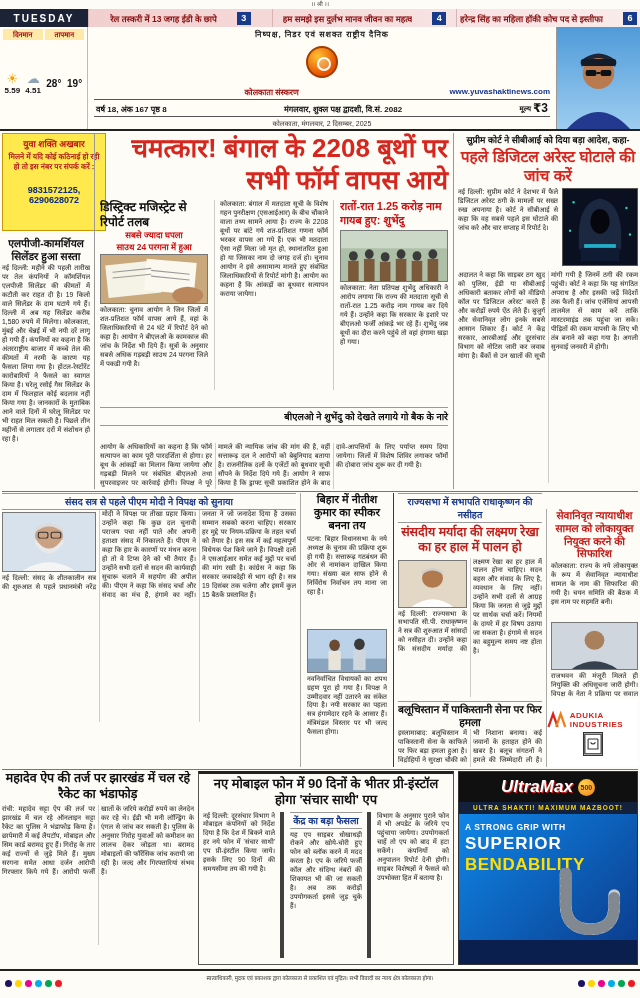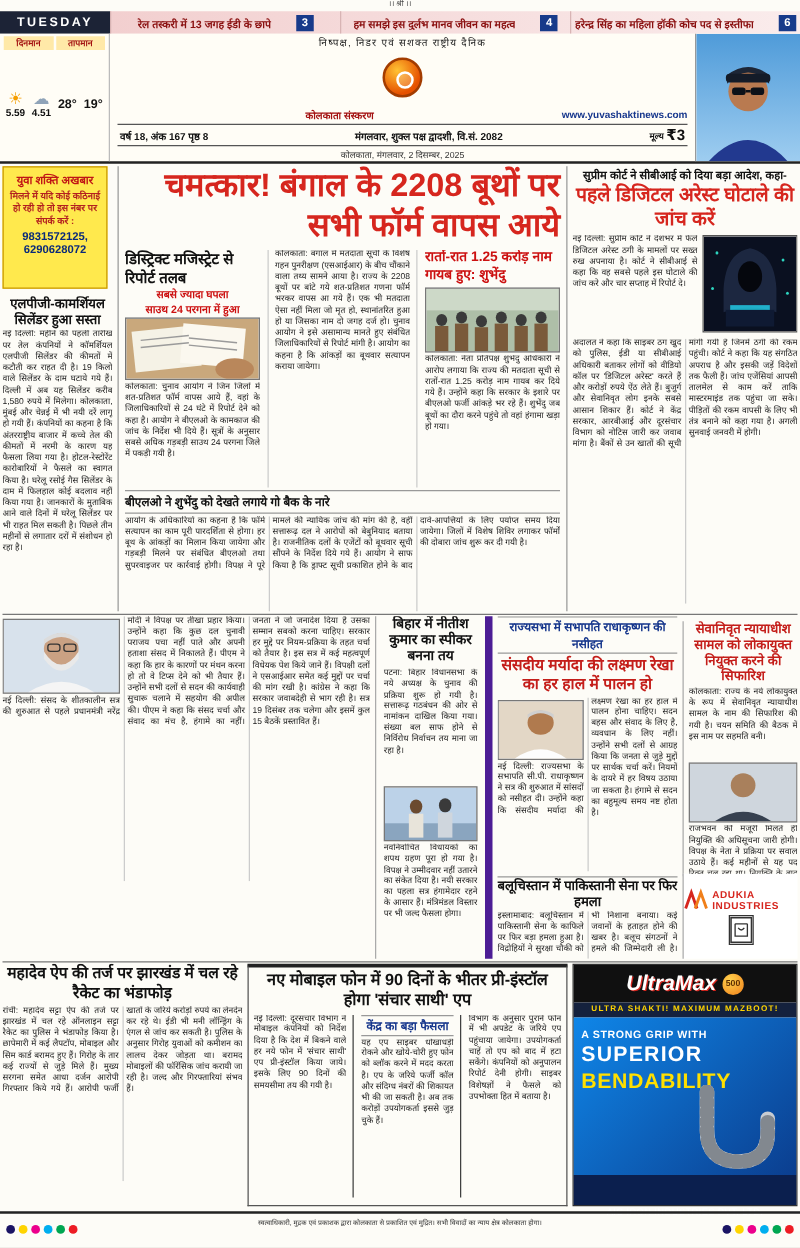--- a/index.html
+++ b/index.html
@@ -23,21 +23,21 @@
   .weather{width:88px;border-right:1px solid #bbb;display:flex;flex-direction:column;padding:2px;}
   .w-heads{display:flex;}
   .w-head{flex:1;text-align:center;font-size:7px;font-weight:bold;color:#a31010;background:#ffe9a8;margin:0 1px;padding:1px 0;}
   .w-body{flex:1;display:flex;align-items:center;}
   .w-cell{flex:1;text-align:center;}
   .w-icon{font-size:13px;line-height:14px;color:#f59e00;}
   .w-icon.cloud{color:#8fa3b8;}
   .w-val{font-size:8px;font-weight:bold;}
   .w-temp{font-size:10px;font-weight:bold;}
   .masthead{flex:1;display:flex;flex-direction:column;padding:1px 6px 0 6px;}
-  .tagline{text-align:center;font-size:8px;font-weight:normal;color:#222;letter-spacing:1px;}
+  .tagline{text-align:center;font-size:8px;font-weight:bold;color:#222;letter-spacing:1px;}
   .title-row{display:flex;align-items:center;justify-content:center;gap:9px;height:46px;}
   .logo{width:32px;height:32px;border-radius:50%;background:radial-gradient(circle at 35% 30%,#ffc233,#e65100 70%);
         border:2px solid #a33c00;position:relative;flex:0 0 auto;}
   .logo:after{content:"";position:absolute;left:9px;top:9px;width:10px;height:10px;border-radius:50%;background:#fff3;border:2px solid #fff;}
   .title{font-size:40px;font-weight:800;color:#e4127f;line-height:1;text-shadow:1.5px 1.5px 0 #b9b9b9;}
   .edition-row{display:flex;align-items:center;font-size:8px;font-weight:bold;margin-top:1px;}
   .edition-row .sp{flex:1;}
   .edition{color:#a31010;}
   .website{color:#16368c;}
   .info-row{display:flex;align-items:center;justify-content:space-between;border-top:1px solid #555;border-bottom:1px solid #555;
@@ -52,78 +52,78 @@
   
   .rule{position:absolute;left:2px;right:2px;border-top:1px solid #777;}
   .dateline-body{font-size:6.8px;line-height:1.32;text-align:justify;color:#1a1a1a;overflow:hidden;}
   .cols2{column-count:2;column-gap:6px;column-rule:1px solid #ccc;}
   .cols3{column-count:3;column-gap:6px;column-rule:1px solid #ccc;}
   .img-frame{width:100%;border:1px solid #777;margin:2px 0;break-inside:avoid;overflow:hidden;background:#ddd;}
   .img-frame svg{display:block;width:100%;height:100%;}
   .kicker{font-size:9.5px;font-weight:800;text-align:center;color:#16368c;border-top:1px solid #999;border-bottom:1px solid #999;padding:1px 0;}
 
   
-  .contact{position:absolute;left:2px;top:133px;width:84px;height:98px;background:#ffe94d;border:1px solid #c99700;
+  .contact{position:absolute;left:2px;top:133px;width:104px;height:98px;background:#ffe94d;border:1px solid #c99700;
            padding:3px 2px;text-align:center;}
   .contact-heading{font-size:9px;font-weight:800;color:#c01515;}
   .contact-text{font-size:7.5px;font-weight:bold;color:#b32020;line-height:1.3;margin-top:2px;}
-  .contact-phones{font-size:9px;font-weight:800;color:#0a2a7a;margin-top:3px;}
+  .contact-phones{font-size:9px;font-weight:800;color:#0a2a7a;margin-top:13px;}
   .lpg{position:absolute;left:2px;top:237px;width:88px;height:252px;overflow:hidden;}
   .lpg-h{font-size:10.5px;font-weight:800;text-align:center;line-height:1.2;margin-bottom:2px;}
   .lead{position:absolute;left:94px;top:133px;width:360px;height:356px;border-left:1px solid #999;border-right:1px solid #999;
         padding:0 5px;overflow:hidden;}
   .lead-h{font-size:26px;font-weight:800;color:#d6261e;text-align:right;line-height:1.22;}
   .lead-cols{display:flex;gap:6px;margin-top:4px;height:190px;}
   .lead-col{flex:1;overflow:hidden;}
   .lead-col.mid{border-left:1px solid #ccc;border-right:1px solid #ccc;padding:0 5px;}
   .dm-h{font-size:12px;font-weight:800;text-align:left;line-height:1.2;}
   .dm-sub{font-size:8.5px;font-weight:800;color:#cc1111;text-align:center;line-height:1.25;margin-top:1px;}
   .shu-h{font-size:11px;font-weight:800;color:#cc1111;text-align:left;line-height:1.25;}
-  .caption-bar{font-size:9.5px;font-weight:800;text-align:left;border-top:1px solid #999;border-bottom:1px solid #999;
-               padding:2px 0;margin:2px 0;}
+  .caption-bar{font-size:9.5px;font-weight:800;text-align:right;border-top:1px solid #999;border-bottom:1px solid #999;
+               padding:2px 0;margin:17px 0;}
   .lead-bottom{height:80px;overflow:hidden;}
   .digital{position:absolute;left:458px;top:133px;width:180px;height:356px;overflow:hidden;}
   .digital-kicker{font-size:9px;font-weight:800;text-align:center;}
   .digital-h{font-size:15.5px;font-weight:800;color:#d6261e;text-align:center;line-height:1.22;margin:2px 0;}
   .digital-intro{display:flex;gap:4px;height:80px;margin-bottom:3px;}
   .digital-intro .dateline-body{flex:1;}
   .digital-img{width:76px;height:78px;border:1px solid #555;flex:0 0 auto;overflow:hidden;}
   .digital-img svg{display:block;width:100%;height:100%;}
   .digital-cols{height:212px;overflow:hidden;}
 
   
   .modi{position:absolute;left:2px;top:493px;width:294px;height:274px;overflow:hidden;}
   .modi-h{font-size:16px;font-weight:800;text-align:center;line-height:1.25;margin:2px 0;}
   .modi-body{height:212px;overflow:hidden;}
-  .bihar{position:absolute;left:300px;top:493px;width:94px;height:274px;border-left:1px solid #aaa;border-right:6px solid #4c1d95;
+  .bihar{position:absolute;left:300px;top:493px;width:94px;height:274px;border-left:1px solid #aaa;border-right:1px solid #4c1d95;
          padding:0 6px;overflow:hidden;}
   .bihar-h{font-size:11px;font-weight:800;text-align:center;line-height:1.2;margin-bottom:2px;}
   .radha{position:absolute;left:398px;top:493px;width:144px;height:204px;overflow:hidden;}
   .radha-h{font-size:12.5px;font-weight:800;color:#c41e1a;text-align:center;line-height:1.22;margin:2px 0;}
   .radha-body{height:148px;overflow:hidden;}
   .baloch{position:absolute;left:398px;top:701px;width:144px;height:66px;overflow:hidden;border-top:1px solid #999;padding-top:1px;}
   .baloch-h{font-size:10.5px;font-weight:800;text-align:center;line-height:1.2;}
   .baloch-body{height:38px;overflow:hidden;margin-top:1px;}
-  .lokayukta{position:absolute;left:546px;top:497px;width:92px;height:204px;border-left:1px solid #aaa;padding-left:4px;overflow:hidden;}
+  .lokayukta{position:absolute;left:546px;top:509px;width:92px;height:204px;border-left:1px solid #aaa;padding-left:4px;overflow:hidden;}
   .loka-h{font-size:10.5px;font-weight:800;color:#c41e1a;text-align:center;line-height:1.22;margin-bottom:2px;}
   .adukia{position:absolute;left:546px;top:699px;width:92px;height:68px;border-left:1px solid #aaa;background:#fff;
           display:flex;flex-direction:column;align-items:center;justify-content:center;gap:2px;}
   .adukia-row{display:flex;align-items:center;gap:3px;}
   .adukia-name{font-size:8px;font-weight:800;color:#d6261e;letter-spacing:0.5px;}
   .isi{width:20px;height:24px;border:1.5px solid #333;display:block;}
 
   
   .mahadev{position:absolute;left:2px;top:771px;width:192px;height:194px;overflow:hidden;}
   .mahadev-h{font-size:12.5px;font-weight:800;text-align:center;line-height:1.25;margin-bottom:3px;}
   .mahadev-body{height:140px;overflow:hidden;}
   .sanchar{position:absolute;left:198px;top:771px;width:256px;height:194px;border:1px solid #555;border-top:3px solid #222;
            padding:2px 4px;overflow:hidden;}
   .sanchar-h{font-size:13px;font-weight:800;text-align:center;line-height:1.25;}
   .san-cols{display:flex;gap:5px;height:146px;margin-top:3px;}
-  .san-col{flex:1;overflow:hidden;border-left:1px solid #404040;padding-left:6px;}
+  .san-col{flex:1;overflow:hidden;border-left:4px solid #404040;padding-left:6px;}
   .san-col:first-child{border-left:none;padding-left:0;}
   .san-sub{font-size:9.5px;font-weight:800;text-align:center;color:#16368c;border-top:1px solid #999;border-bottom:1px solid #999;
            margin-bottom:2px;padding:1px 0;}
 
   
   .ad{position:absolute;left:458px;top:771px;width:180px;height:194px;border:1px solid #333;display:flex;flex-direction:column;}
   .ad-black{height:30px;background:#101010;display:flex;align-items:center;justify-content:center;gap:5px;}
   .ad-brand{font-size:17px;font-weight:800;font-style:italic;color:#fff;text-shadow:1px 1px 0 #d6261e;}
   .ad-badge{width:17px;height:17px;border-radius:50%;background:radial-gradient(circle at 35% 30%,#ffd24d,#f07f1a);
             color:#5a2b00;font-size:7px;font-weight:800;display:flex;align-items:center;justify-content:center;}
@@ -326,20 +326,21 @@
             </g>
         </svg>
       </div>
     </div>
     <div class="digital-cols cols2 dateline-body">अदालत ने कहा कि साइबर ठग खुद को पुलिस, ईडी या सीबीआई अधिकारी बताकर लोगों को वीडियो कॉल पर 'डिजिटल अरेस्ट' करते हैं और करोड़ों रुपये ऐंठ लेते हैं। बुजुर्ग और सेवानिवृत लोग इनके सबसे आसान शिकार हैं। कोर्ट ने केंद्र सरकार, आरबीआई और दूरसंचार विभाग को नोटिस जारी कर जवाब मांगा है। बैंकों से उन खातों की सूची मांगी गयी है जिनमें ठगी की रकम पहुंची। कोर्ट ने कहा कि यह संगठित अपराध है और इसकी जड़ें विदेशों तक फैली हैं। जांच एजेंसियां आपसी तालमेल से काम करें ताकि मास्टरमाइंड तक पहुंचा जा सके। पीड़ितों की रकम वापसी के लिए भी तंत्र बनाने को कहा गया है। अगली सुनवाई जनवरी में होगी।</div>
   </div>
 
   <div class="rule" style="top:491px;"></div>
 
   <div class="modi">
+    <div class="kicker">संसद सत्र से पहले पीएम मोदी ने विपक्ष को सुनाया</div>
     <div class="modi-body cols3 dateline-body">
       <div class="img-frame" style="height:60px;">
         <svg viewBox="0 0 86 60" preserveAspectRatio="none">
           <rect width="86" height="60" fill="#d8e2ec"></rect>
           <circle cx="43" cy="24" r="13" fill="#caa183"></circle>
           <path d="M30 20 Q43 8 56 20 L56 16 Q43 5 30 16 Z" fill="#dcdcdc"></path>
           <path d="M30 26 Q43 48 56 26 L56 32 Q43 52 30 32 Z" fill="#e9e9e9"></path>
           <rect x="33" y="20" width="9" height="6" rx="2" fill="none" stroke="#333" stroke-width="1"></rect>
           <rect x="45" y="20" width="9" height="6" rx="2" fill="none" stroke="#333" stroke-width="1"></rect>
           <path d="M18 60 Q43 42 68 60 Z" fill="#f5f5f5"></path>

